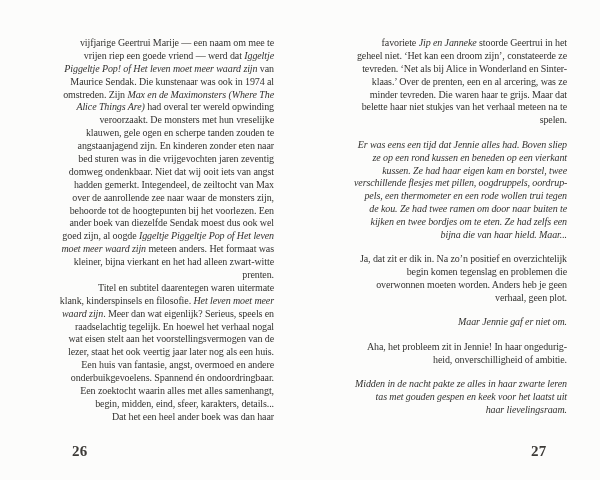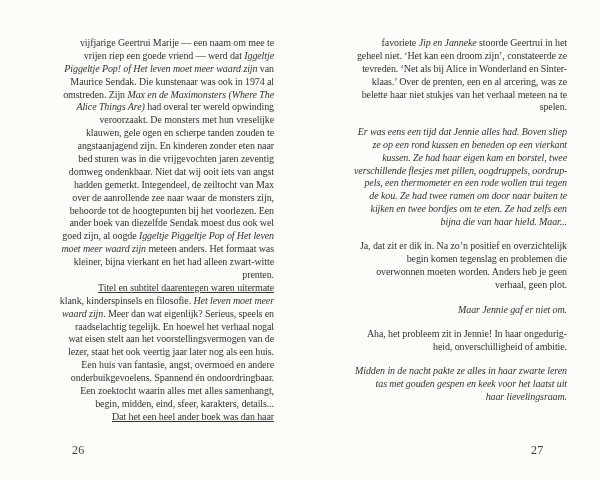--- a/index.html
+++ b/index.html
@@ -19,31 +19,32 @@
     top: 37px;
     width: 224px;
     font-size: 10px;
     line-height: 12.9px;
     letter-spacing: -0.1px;
     text-align: right;
   }
   .col-left  { left: 50px; }
   .col-right { left: 343px; }
   .line { white-space: nowrap; height: 12.9px; }
-  .line.indent { padding-left: 15px; text-decoration: underline; }
+  .line.indent { padding-left: 15px; }
   .block.quote { margin-left: 11px; font-style: italic; }
   
   .col-right .block + .block { margin-top: 11.5px; }
   em { font-style: italic; }
   .pagenum {
     position: absolute;
     top: 443px;
-    font-size: 12px;
+    font-size: 15px;
     letter-spacing: 0.2px;
     color: #3c3a37;
+    font-weight: bold;
   }
   .pagenum-left  { left: 72px; }
   .pagenum-right { left: 531px; }
 </style>
 </head>
 <body>
 
 <div class="spread">
   <div class="col col-left">
       <div class="block">
@@ -82,20 +83,21 @@
       <div class="block">
         <div class="line indent">Dat het een heel ander boek was dan haar</div>
       </div>
     </div>
   <div class="col col-right">
       <div class="block">
         <div class="line">favoriete <em>Jip en Janneke</em> stoorde Geertrui in het</div>
         <div class="line">geheel niet. ‘Het kan een droom zijn’, constateerde ze</div>
         <div class="line">tevreden. ‘Net als bij Alice in Wonderland en Sinter-</div>
         <div class="line">klaas.’ Over de prenten, een en al arcering, was ze</div>
+        <div class="line">minder tevreden. Die waren haar te grijs. Maar dat</div>
         <div class="line">belette haar niet stukjes van het verhaal meteen na te</div>
         <div class="line">spelen.</div>
       </div>
       <div class="block quote">
         <div class="line">Er was eens een tijd dat Jennie alles had. Boven sliep</div>
         <div class="line">ze op een rond kussen en beneden op een vierkant</div>
         <div class="line">kussen. Ze had haar eigen kam en borstel, twee</div>
         <div class="line">verschillende flesjes met pillen, oogdruppels, oordrup-</div>
         <div class="line">pels, een thermometer en een rode wollen trui tegen</div>
         <div class="line">de kou. Ze had twee ramen om door naar buiten te</div>

